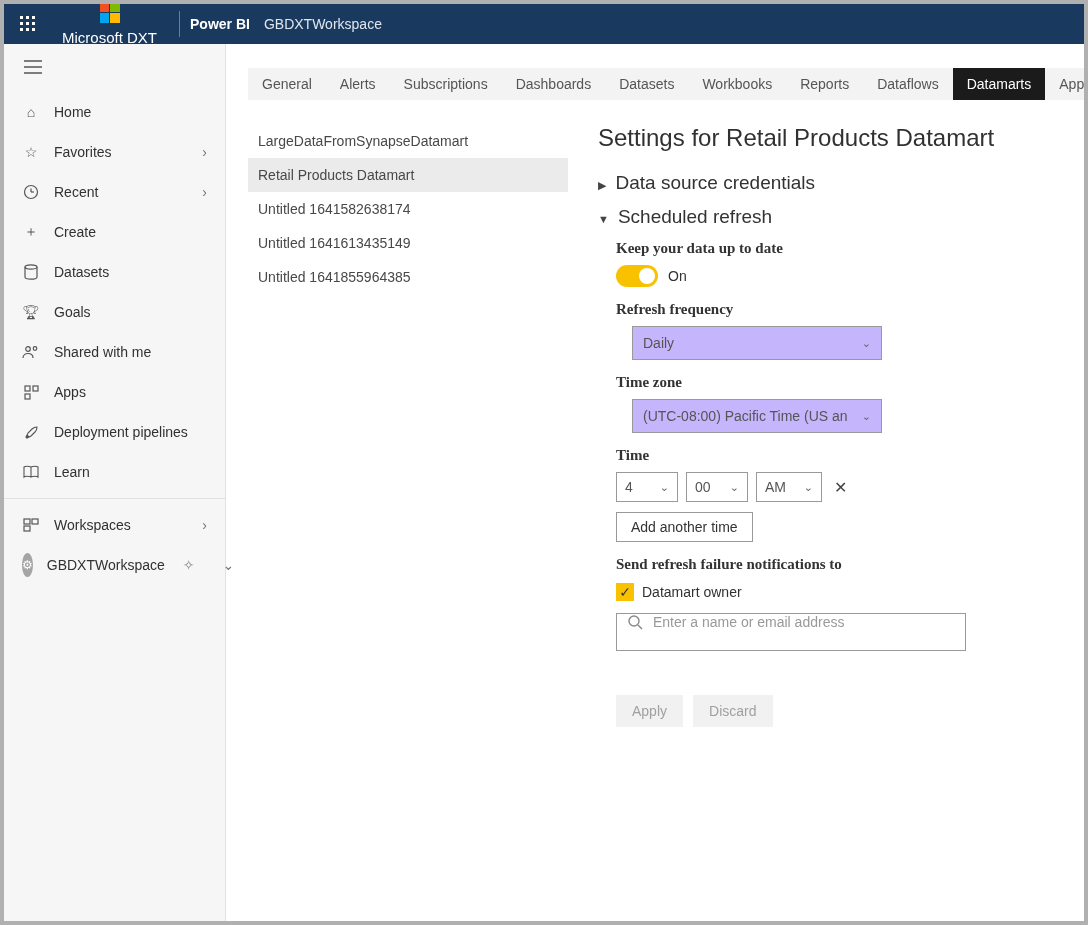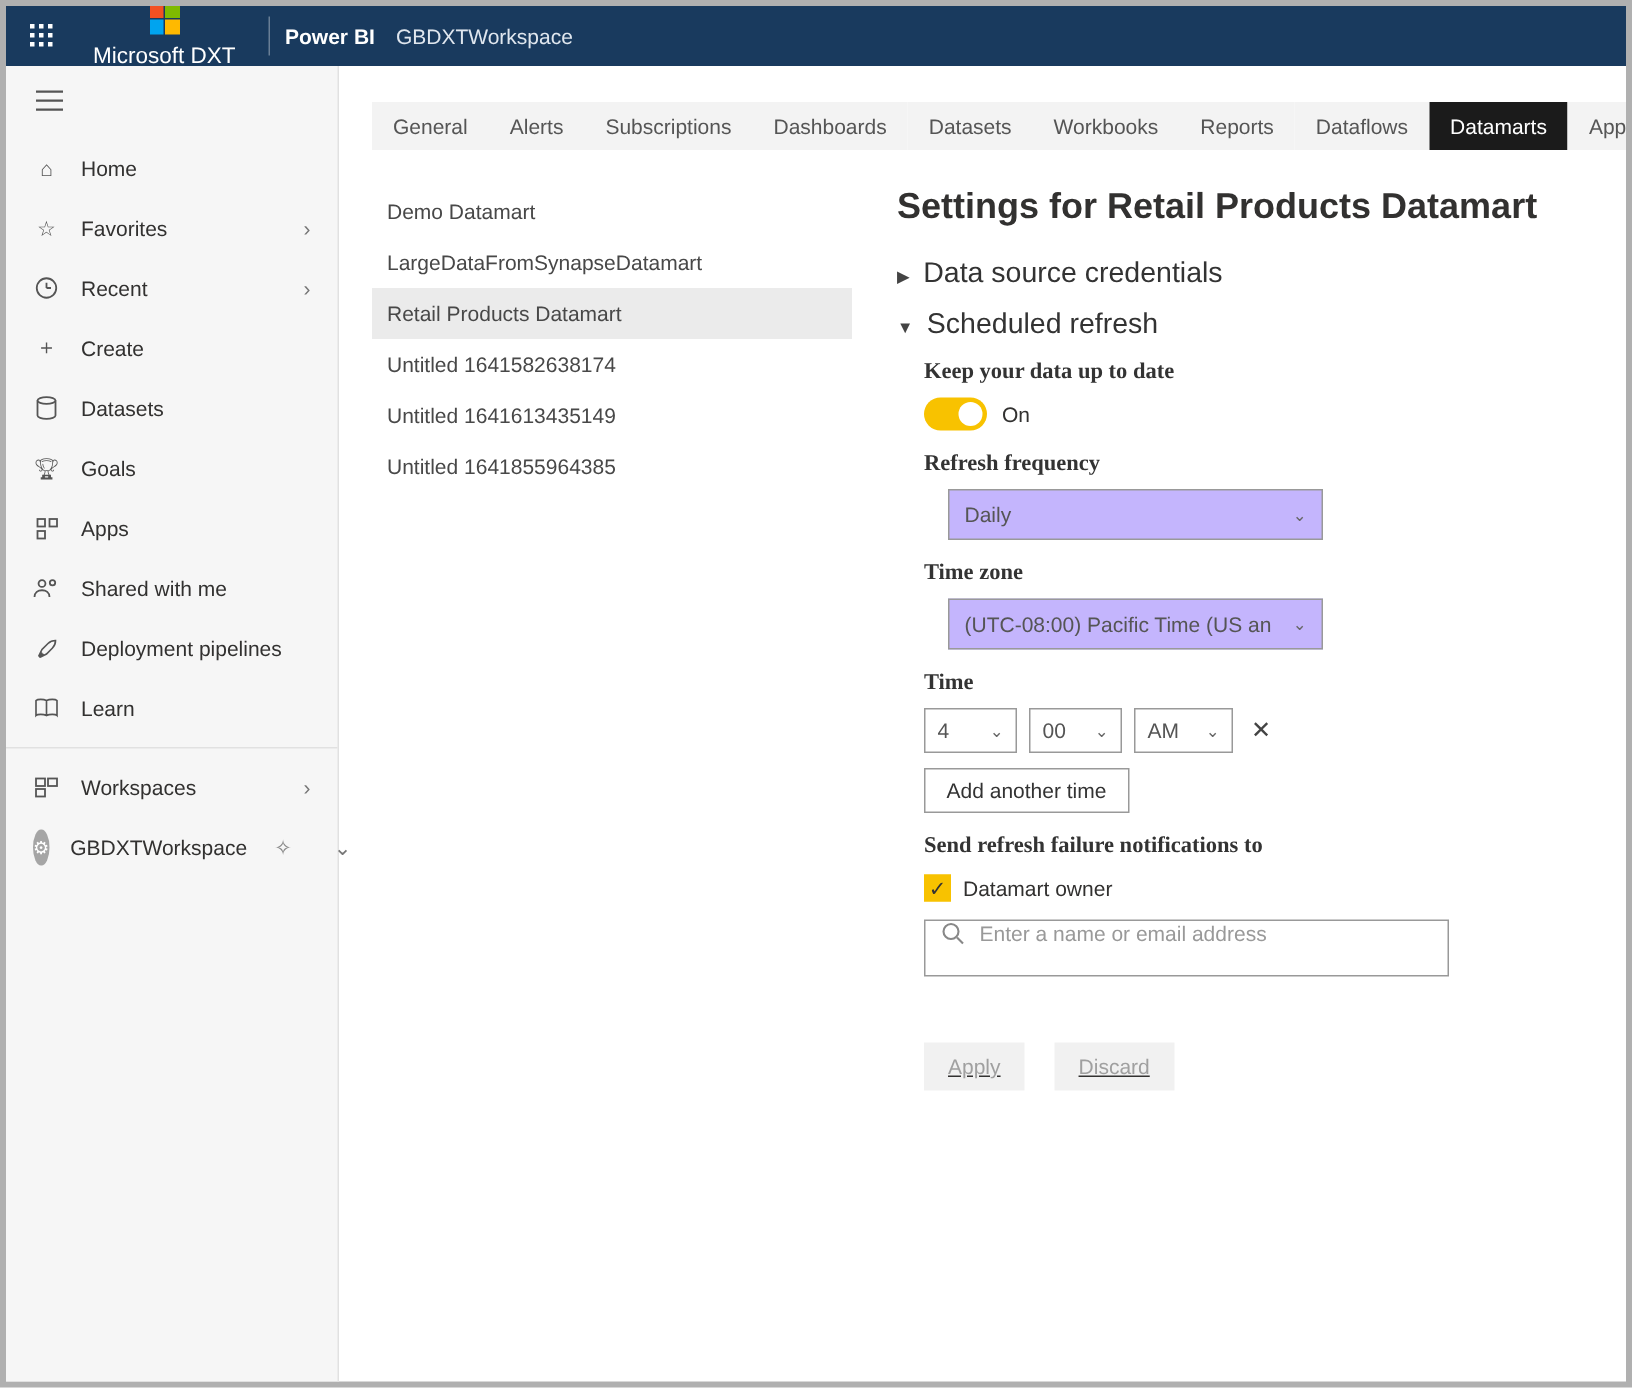--- a/index.html
+++ b/index.html
@@ -120,21 +120,21 @@
   .datamart-list { width:320px; }
   .dm-item {
     height:34px; display:flex; align-items:center;
     padding: 0 10px;
     cursor:pointer;
     color:#484848;
   }
   .dm-item.selected { background:#ebebeb; }
 
   .settings-panel { flex:1; padding-right:10px; }
-  .settings-title { font-size:24px; font-weight:700; margin-bottom:20px; }
+  .settings-title { font-size:24px; font-weight:400; margin-bottom:20px; }
   .section-head {
     display:flex; align-items:center; gap:9px;
     font-size:19px; color:#333; margin: 10px 0 12px 0;
     cursor:pointer;
   }
   .section-body { padding-left: 18px; }
   .field-label { font-weight:600; font-size:15px; color:#333; margin-top:14px; margin-bottom:8px;font-family:Liberation Serif, serif; }
   .toggle-row { display:flex; align-items:center; gap:10px; margin-bottom:10px;}
   .toggle {
     width:42px; height:22px; border-radius:12px;
@@ -167,21 +167,21 @@
   }
   .search-input {
     width:350px; height:38px; border:1px solid #999;
     display:flex; align-items:flex-start; gap:10px; padding:0 10px;
     color:#999;
   }
   .search-input input {
     border:none; outline:none; flex:1; font-size:14px; color:#333;
   }
   .search-input input::placeholder { color:#999; }
-  .action-row { display:flex; gap:20px; margin-top:44px;text-decoration:underline;}
+  .action-row { display:flex; gap:10px; margin-top:44px;}
   .btn-disabled {
     background:#f1f1f1; color:#a0a0a0; border:none;
     padding:8px 16px; font-size:14px; cursor:default;
   }
   .tri-right::before { content:"▶"; font-size:11px; color:#444; }
   .tri-down::before  { content:"▼"; font-size:11px; color:#444; }
   .chev-down { font-size:11px; color:#666; }
   .x-icon { font-size:16px; color:#444; cursor:pointer; padding:0 4px;}
 </style>
 </head>
@@ -268,37 +268,37 @@
           </svg>
       </span>
       <span>Datasets</span>
     </div>
     <div class="nav-item">
       <span class="nav-icon">🏆︎</span>
       <span>Goals</span>
     </div>
     <div class="nav-item">
       <span class="nav-icon">
+        <svg width="18" height="14" viewBox="0 0 18 14">
+            <circle cx="6" cy="4" r="2.3" fill="none" stroke="#555" stroke-width="1.2"></circle>
+            <path d="M1 13c0-3 2.3-4.5 5-4.5s5 1.5 5 4.5" fill="none" stroke="#555" stroke-width="1.2"></path>
+            <circle cx="13" cy="3.5" r="1.8" fill="none" stroke="#555" stroke-width="1.2"></circle>
+          </svg>
+      </span>
+      <span>Shared with me</span>
+    </div>
+    <div class="nav-item">
+      <span class="nav-icon">
         <svg width="15" height="15" viewBox="0 0 15 15">
             <rect x="1" y="1" width="5" height="5" fill="none" stroke="#555" stroke-width="1.2"></rect>
             <rect x="9" y="1" width="5" height="5" fill="none" stroke="#555" stroke-width="1.2"></rect>
             <rect x="1" y="9" width="5" height="5" fill="none" stroke="#555" stroke-width="1.2"></rect>
           </svg>
       </span>
       <span>Apps</span>
-    </div>
-    <div class="nav-item">
-      <span class="nav-icon">
-        <svg width="18" height="14" viewBox="0 0 18 14">
-            <circle cx="6" cy="4" r="2.3" fill="none" stroke="#555" stroke-width="1.2"></circle>
-            <path d="M1 13c0-3 2.3-4.5 5-4.5s5 1.5 5 4.5" fill="none" stroke="#555" stroke-width="1.2"></path>
-            <circle cx="13" cy="3.5" r="1.8" fill="none" stroke="#555" stroke-width="1.2"></circle>
-          </svg>
-      </span>
-      <span>Shared with me</span>
     </div>
     <div class="nav-item">
       <span class="nav-icon">
         <svg width="16" height="16" viewBox="0 0 16 16">
             <path d="M3 13l2-4 4-4c2-2 5-2 5-2s0 3-2 5l-4 4-4 2z M5 11l-2 3 3-2" fill="none" stroke="#555" stroke-width="1.1"></path>
           </svg>
       </span>
       <span>Deployment pipelines</span>
     </div>
     <div class="nav-item">
@@ -342,21 +342,20 @@
         <div class="tab">Datasets</div>
         <div class="tab">Workbooks</div>
         <div class="tab">Reports</div>
         <div class="tab">Dataflows</div>
         <div class="tab active">Datamarts</div>
         <div class="tab">App</div>
       </div>
 
     <div class="body-row">
       <div class="datamart-list" id="dmlist">
-          <div class="dm-item">Demo Datamart</div>
           <div class="dm-item">LargeDataFromSynapseDatamart</div>
           <div class="dm-item selected">Retail Products Datamart</div>
           <div class="dm-item">Untitled 1641582638174</div>
           <div class="dm-item">Untitled 1641613435149</div>
           <div class="dm-item">Untitled 1641855964385</div>
         </div>
 
       <div class="settings-panel">
         <div class="settings-title">Settings for Retail Products Datamart</div>
 

